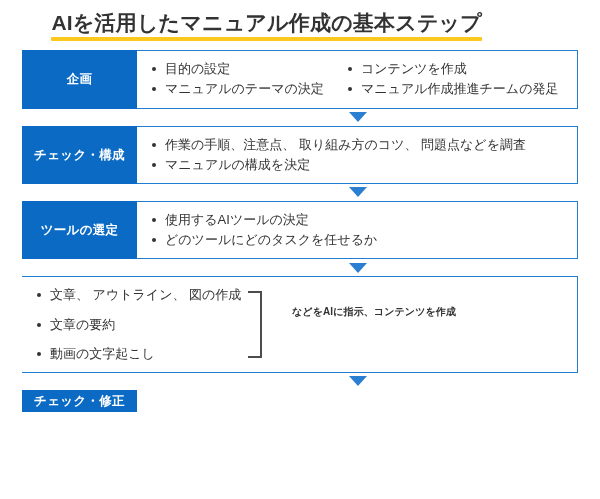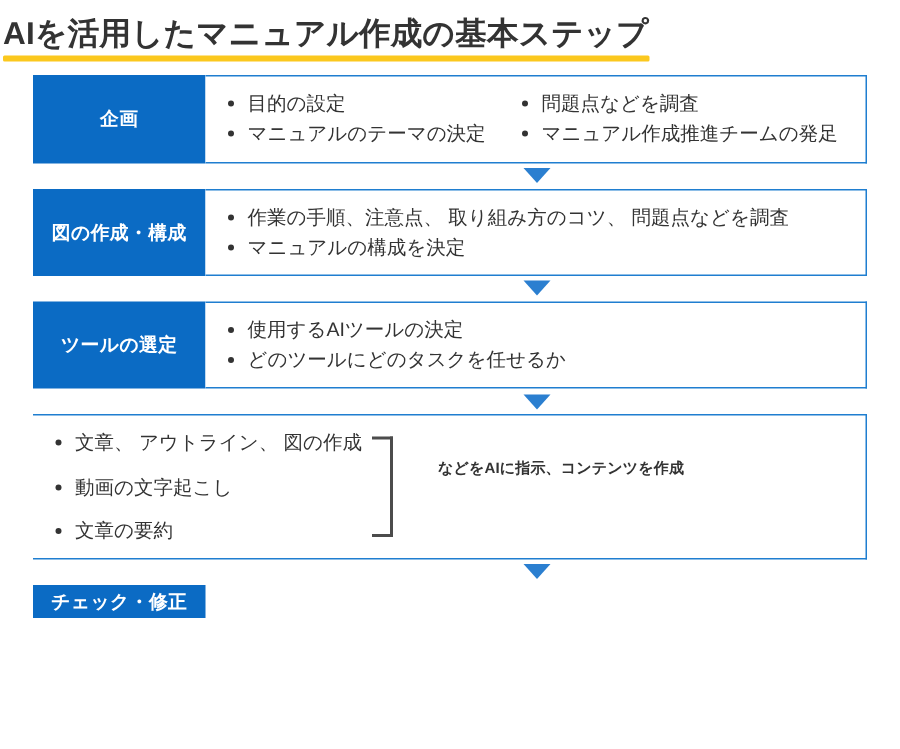--- a/index.html
+++ b/index.html
@@ -11,21 +11,21 @@
     width: 600px;
     height: 499px;
     font-family: "Liberation Sans", "DejaVu Sans", sans-serif;
     overflow: hidden;
     position: relative;
   }
 
   
   .title-wrap {
     width: 484px;
-    text-align: left;
+    text-align: right;
     padding-top: 10px;
     box-sizing: border-box;
   }
   .title-text {
     display: inline-block;
     position: relative;
     font-size: 21px;
     font-weight: bold;
     color: #333333;
     letter-spacing: 0.2px;
@@ -187,37 +187,37 @@
     <div class="step-body">
       <div class="cols">
         <div class="col col-left">
           <ul class="bullets">
             <li>目的の設定</li>
             <li>マニュアルのテーマの決定</li>
           </ul>
         </div>
         <div class="col col-right">
           <ul class="bullets">
-            <li>問題点などを調査</li>
+            <li>コンテンツを作成</li>
             <li>マニュアル作成推進チームの発足</li>
           </ul>
         </div>
       </div>
     </div>
   </div>
 
   <div class="arrow-cell">
     <div class="arrow-spacer"></div>
     <div class="arrow-zone">
       <div class="arrow-tri"></div>
     </div>
   </div>
 
   <div class="step-row">
-    <div class="step-label">図の作成・構成</div>
+    <div class="step-label">チェック・構成</div>
     <div class="step-body">
       <ul class="bullets">
         <li>作業の手順、注意点、 取り組み方のコツ、 問題点などを調査</li>
         <li>マニュアルの構成を決定</li>
       </ul>
     </div>
   </div>
 
   <div class="arrow-cell">
     <div class="arrow-spacer"></div>
@@ -242,22 +242,22 @@
       <div class="arrow-tri"></div>
     </div>
   </div>
 
   <div class="step-row">
     <div class="step-body">
       <div class="bracket-group">
         <div class="bracket-left">
           <ul class="bullets spaced">
             <li>文章、 アウトライン、 図の作成</li>
+            <li>文章の要約</li>
             <li>動画の文字起こし</li>
-            <li>文章の要約</li>
           </ul>
         </div>
         <div class="bracket-shape"></div>
         <div class="bracket-note">などをAIに指示、コンテンツを作成</div>
       </div>
     </div>
   </div>
 
   <div class="arrow-cell">
     <div class="arrow-spacer"></div>

